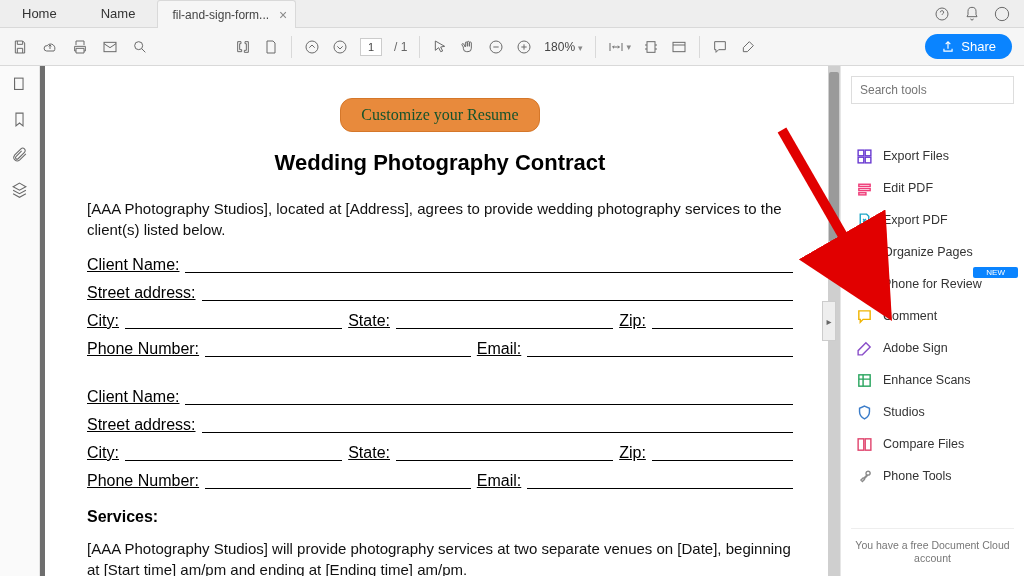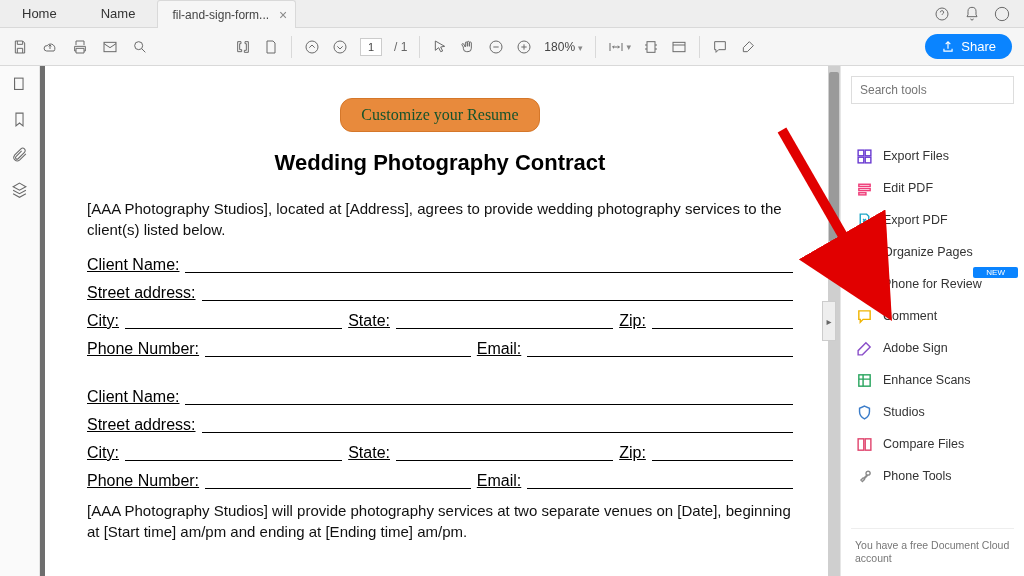--- a/index.html
+++ b/index.html
@@ -43,21 +43,21 @@
   .services-h { font-weight:bold; font-size:16px; font-family:Verdana,sans-serif; margin:18px 0 12px; }
   .expand { position:absolute; right:4px; top:50%; background:#eee; border:1px solid #ccc; width:14px; height:40px; display:flex; align-items:center; justify-content:center; font-size:10px; color:#666; transform:translateY(-50%); cursor:pointer; }
   
   .rightpanel { width:184px; border-left:1px solid #e6e6e6; background:#fff; padding:10px 10px 0 10px; display:flex; flex-direction:column; position:relative;gap:24px; }
   .search-tools { width:100%; border:1px solid #ddd; font-size:12px; color:#999; padding:6px 8px; margin-bottom:12px; }
   .tool-item { display:flex; align-items:center; gap:10px; font-size:12.5px; color:#333; padding:7px 4px; cursor:pointer; position:relative; }
   .tool-item.highlight { outline:3px solid #e10000; outline-offset:-1px; }
   .tool-icon { width:18px; height:18px; display:inline-flex; align-items:center; justify-content:center; }
   .tool-icon svg { width:17px; height:17px; }
   .new-badge { position:absolute; right:-4px; top:-1px; background:#0a84ff; color:#fff; font-size:8px; padding:1px 13px; border-radius:2px; }
-  .cloud-note { margin-top:auto; border-top:1px solid #eee; font-size:10.5px; color:#777; padding:10px 4px; line-height:1.3; }
+  .cloud-note { margin-top:auto; border-top:1px solid #eee; text-align:center; font-size:10.5px; color:#777; padding:10px 4px; line-height:1.3; }
   
   .arrow-overlay { position:absolute; pointer-events:none; z-index:50; }
 </style>
 </head>
 <body>
 
 <div class="tabstrip">
   <div class="nav">Home</div>
   <div class="nav">Name</div>
   <div class="doc-tab">
@@ -277,20 +277,21 @@
           <span class="line" style="flex:2"></span>
         <span class="lbl">Zip:</span>
           <span class="line" style="flex:1.3"></span>
       </div>
       <div class="formrow">
         <span class="lbl">Phone Number:</span>
           <span class="line"></span>
         <span class="lbl">Email:</span>
           <span class="line"></span>
       </div>
+      <div class="services-h">Services:</div>
       <p class="doc-p">[AAA Photography Studios] will provide photography services at two separate venues on [Date], beginning at [Start time] am/pm and ending at [Ending time] am/pm.</p>
     </div>
     <div class="scrollbar">
         <div class="scrollthumb"></div>
       </div>
     <div class="expand">▸</div>
   </div>
 
   <div class="rightpanel">
     <input class="search-tools" placeholder="Search tools" style="">

